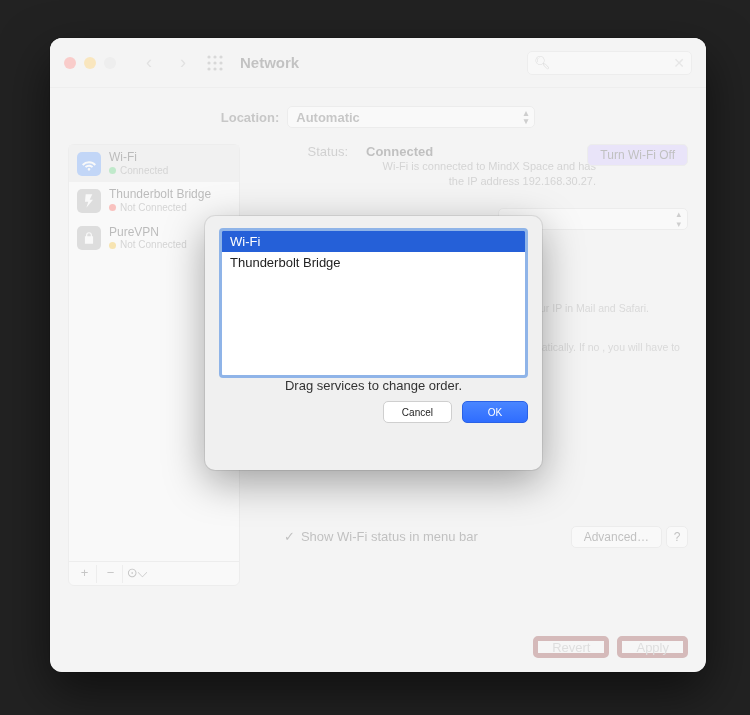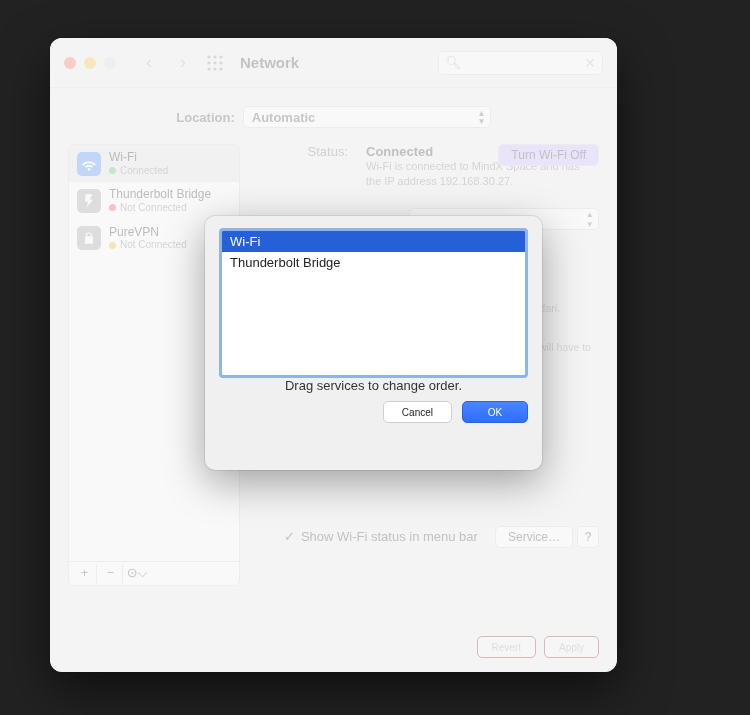--- a/index.html
+++ b/index.html
@@ -1,19 +1,19 @@
 <!DOCTYPE html>
 <html><head>
 <meta charset="utf-8">
 <style>
   html,body{margin:0;padding:0;width:750px;height:715px;font-family:-apple-system,Helvetica,Arial,sans-serif;background:#222;}
   *{box-sizing:border-box;}
   
   .window{
-    position:absolute;left:50px;top:38px;width:567px;height:634px;
+    position:absolute;left:50px;top:38px;width:656px;height:634px;
     border-radius:12px;overflow:hidden;background:#ececec;
     box-shadow:0 20px 50px rgba(0,0,0,.55),0 0 0 1px rgba(0,0,0,.1);
   }
   .titlebar{
     height:50px;background:#ececec;
     border-bottom:1px solid #d6d6d6;display:flex;align-items:center;
     padding:0 14px;gap:12px;font-size:13px;color:#3c3c3c;
   }
   .traffic{display:flex;gap:8px;margin-right:10px;}
   .dot{width:12px;height:12px;border-radius:50%;}
@@ -65,21 +65,21 @@
   }
   .sb-footer .fbtn{
     width:24px;height:18px;font-size:13px;color:#444;text-align:center;border-right:1px solid #d3d3d3;
   }
   .sb-footer .fbtn:last-child{border-right:none;}
   
   .main{flex:1;height:442px;position:relative;font-size:13px;color:#333;}
   .status-row{display:flex;align-items:flex-start;gap:18px;margin-top:0;}
   .status-label{color:#6e6e6e;width:100px;text-align:right;}
   .status-val{font-weight:600;}
-  .status-desc{font-size:11px;color:#7a7a7a;line-height:1.35;max-width:230px;}
+  .status-desc{font-size:11px;color:#7a7a7a;line-height:1.35;max-width:230px;text-align:right;}
   .wifi-off-btn{
     position:absolute;right:0;top:0;height:22px;padding:0 12px;
     background:#c4b5fd;border:1px solid #cfcfcf;border-radius:5px;font-size:12px;
     display:flex;align-items:center;
   }
   .net-select{
     position:absolute;right:0;top:64px;width:190px;height:22px;
     background:#fff;border:1px solid #cfcfcf;border-radius:5px;padding:0 8px;font-size:12px;display:flex;align-items:center;
   }
   .net-select .chev{position:absolute;right:6px;font-size:9px;color:#666;}
@@ -93,22 +93,22 @@
   .adv-btn{
     position:absolute;right:26px;bottom:38px;height:22px;padding:0 12px;
     background:#fff;border:1px solid #cfcfcf;border-radius:5px;font-size:12px;display:flex;align-items:center;
   }
   .help-btn{
     position:absolute;right:0;bottom:38px;width:22px;height:22px;
     background:#fff;border:1px solid #cfcfcf;border-radius:5px;font-size:12px;display:flex;align-items:center;justify-content:center;
   }
   .footer-btns{position:absolute;right:18px;bottom:14px;display:flex;gap:8px;}
   .footer-btns .btn{
-    height:22px;padding:0 14px;border-radius:5px;border:1px solid #7f1d1d;background:#f2f2f2;
-    font-size:10px;color:#9e9e9e;display:flex;align-items:center;
+    height:22px;padding:0 14px;border-radius:5px;border:5px solid #7f1d1d;background:#f2f2f2;
+    font-size:13px;color:#9e9e9e;display:flex;align-items:center;
   }
   
   .dim{position:absolute;inset:0;background:rgba(246,246,246,0.72);border-radius:12px;pointer-events:none;}
   
   .sheet{
     position:absolute;left:205px;top:216px;width:337px;height:254px;
     background:#f0f0f0;border-radius:10px;box-shadow:0 12px 40px rgba(0,0,0,.35),0 0 0 1px rgba(0,0,0,.08);
     padding:12px 14px;font-size:13px;color:#222;
   }
   .sheet-label{font-size:13px;margin-bottom:4px;}
@@ -266,21 +266,21 @@
 , you will have to</div>
         </div>
       </div>
 
       <div class="menubar-row">
         <span class="check">✓</span>
         <span>Show Wi-Fi status in menu bar</span>
       </div>
 
       <div class="adv-btn">
-        <span>Service…</span>
+        <span>Advanced…</span>
       </div>
       <div class="help-btn">
         <span>?</span>
       </div>
     </div>
   </div>
 
   <div class="footer-btns">
     <div class="btn">
         <span>Revert</span>

